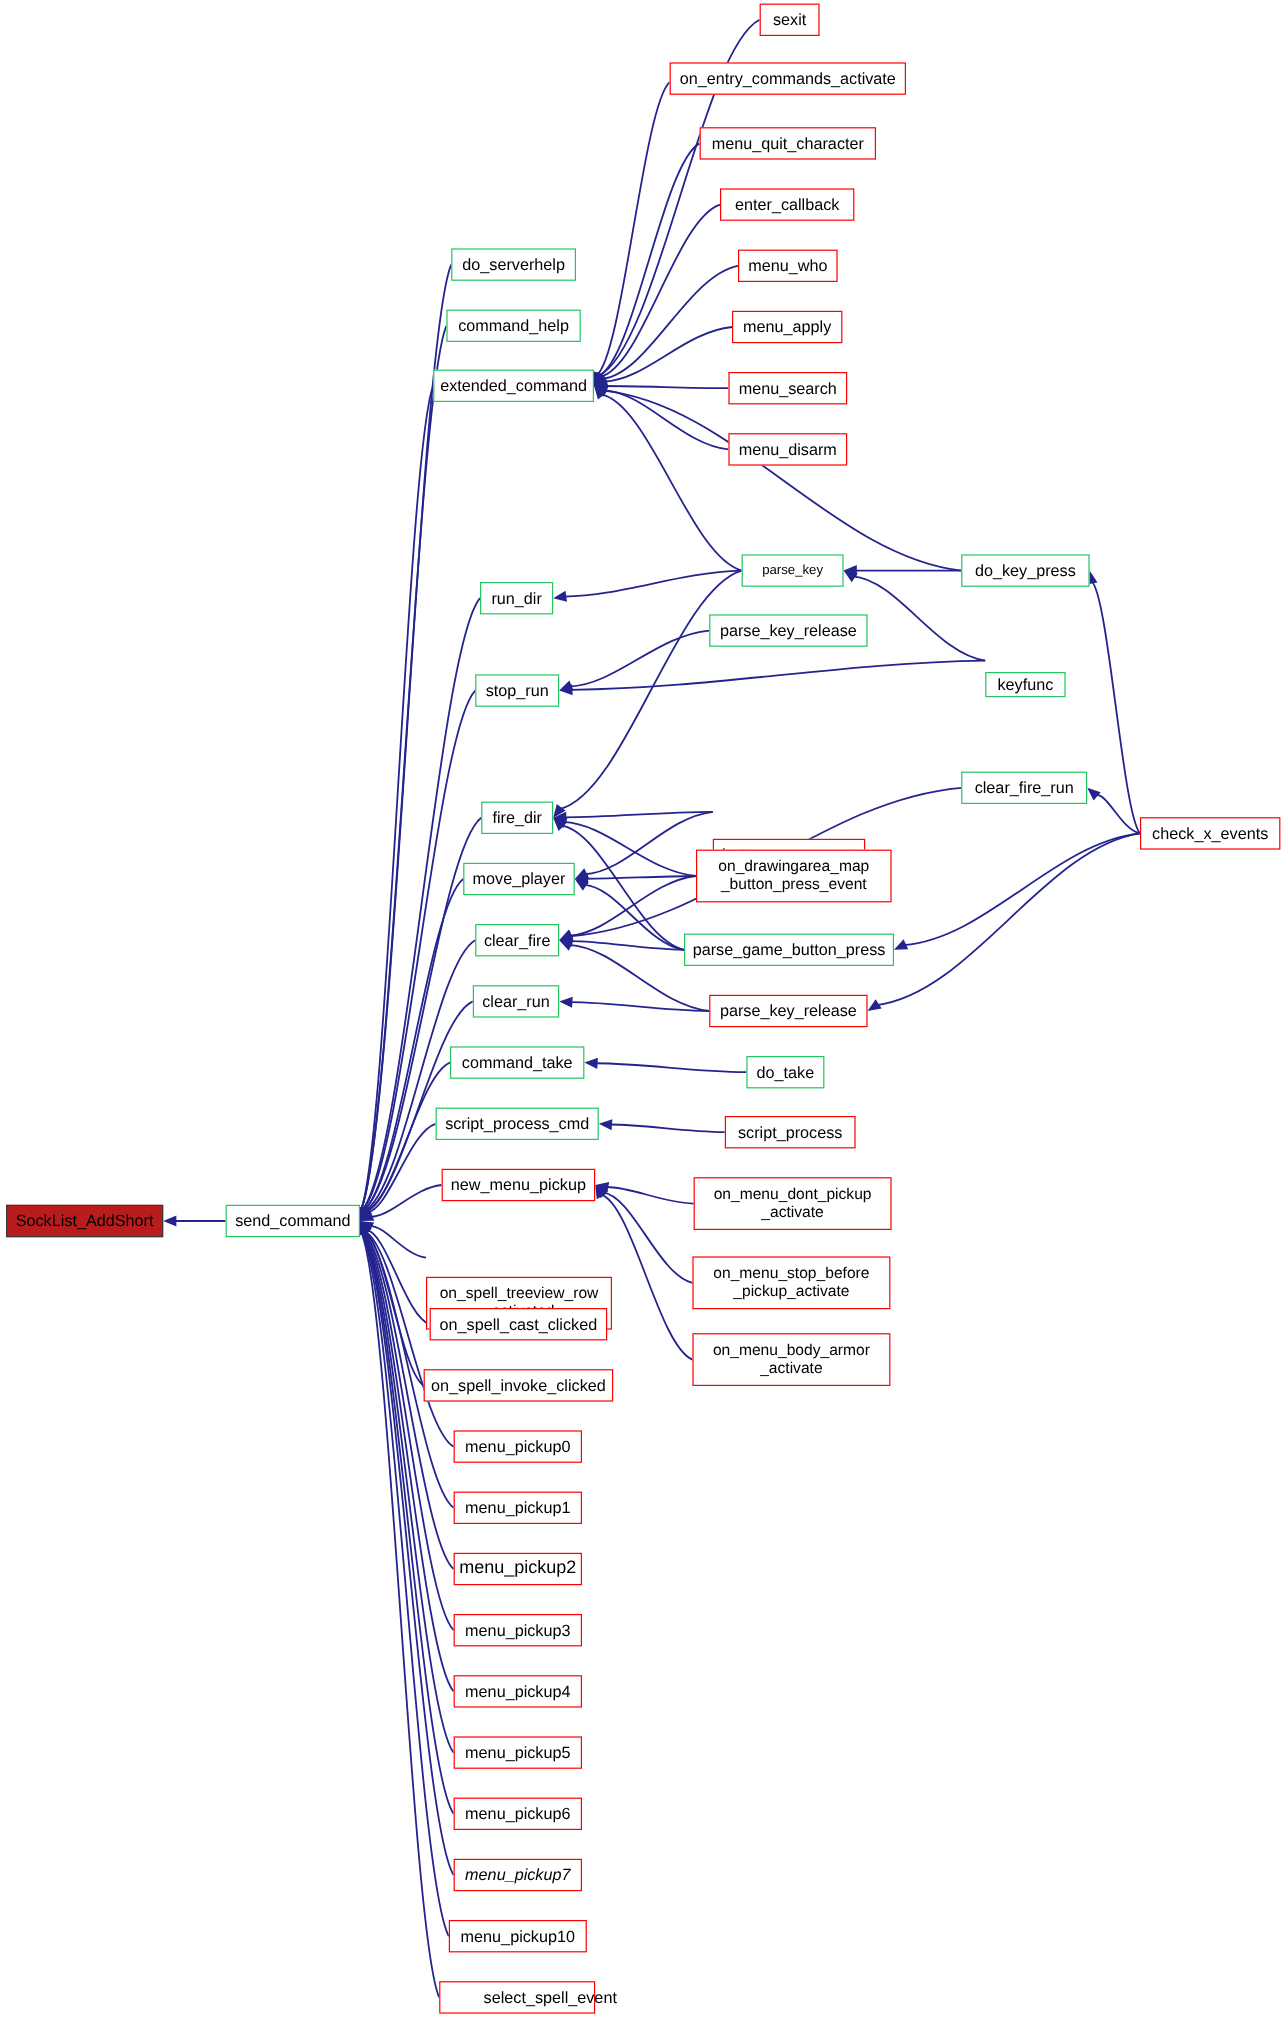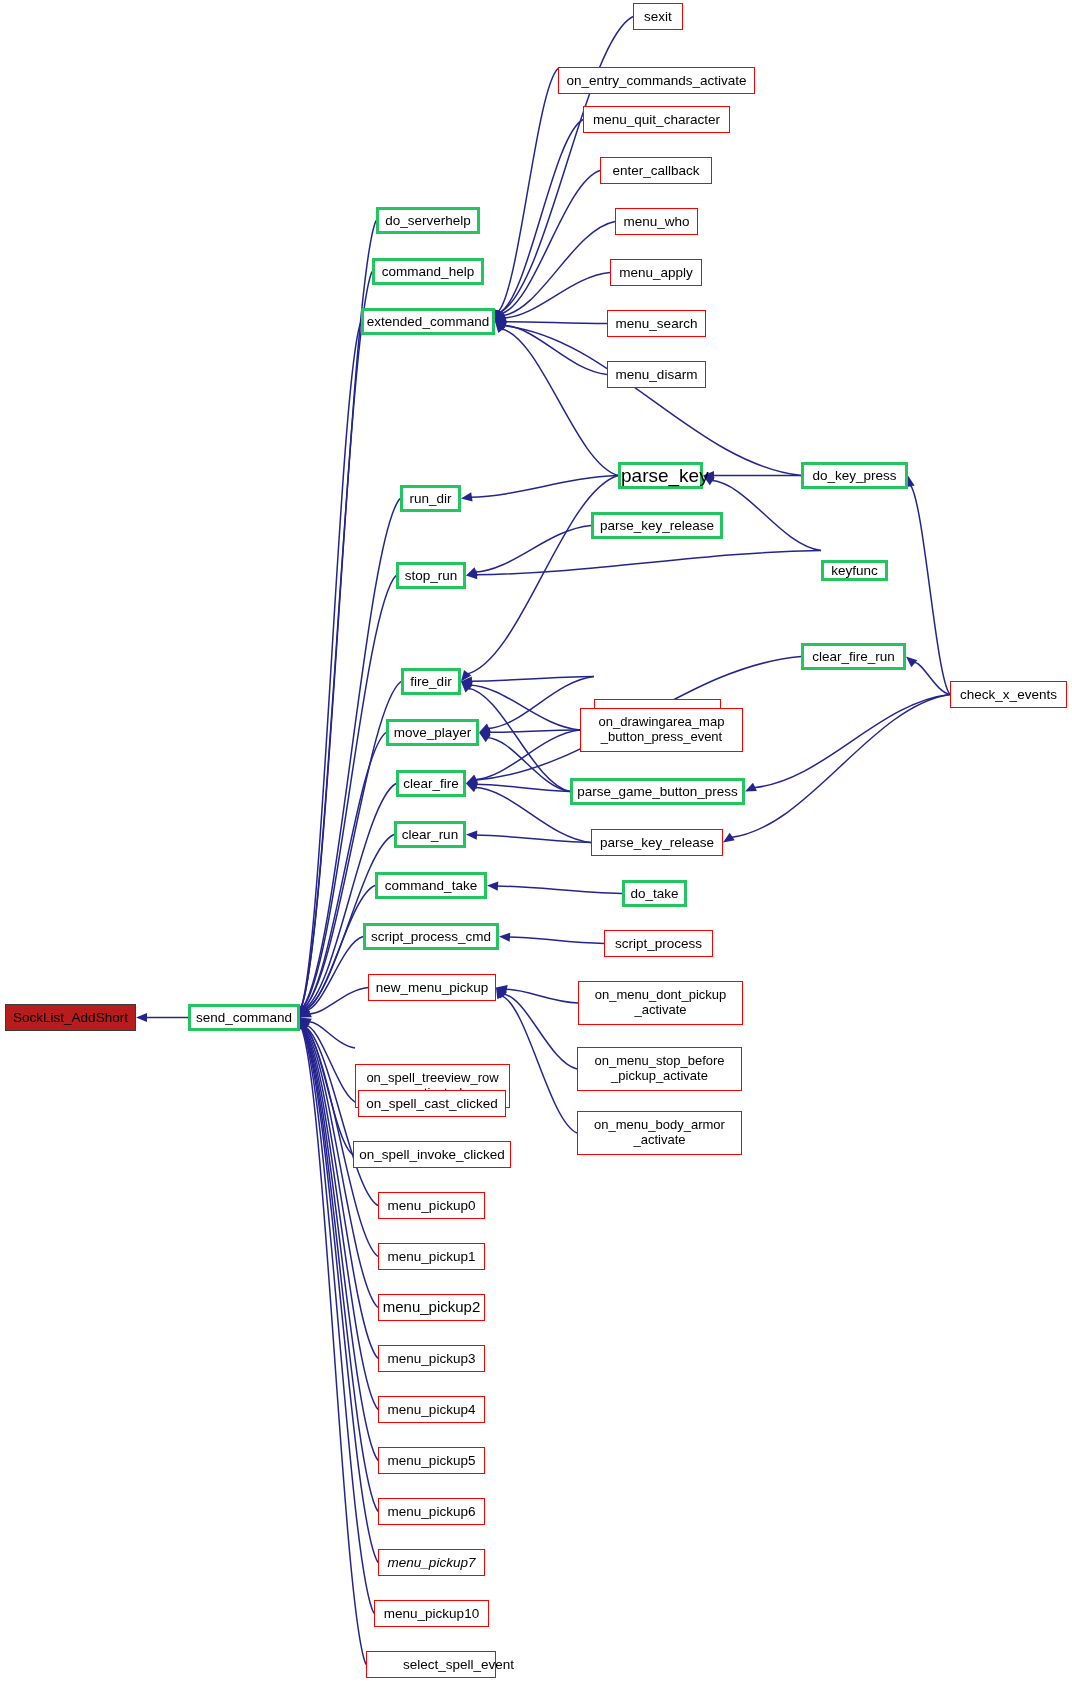--- a/index.html
+++ b/index.html
@@ -3,21 +3,21 @@
 <meta charset="utf-8">
 <title>Call Graph</title>
 <style>
   html,body{margin:0;padding:0;background:#ffffff;}
   body{font-family:"Liberation Sans", sans-serif;}
   #graph-root{position:relative;width:1072px;height:1683px;background:#ffffff;overflow:hidden;}
   svg#edges{position:absolute;left:0;top:0;width:1072px;height:1683px;}
   .node{position:absolute;box-sizing:border-box;display:flex;align-items:center;justify-content:center;
         text-align:center;background:#ffffff;line-height:1.12;white-space:pre-line;}
   .node .lbl{display:block;width:100%;padding:0 4px;}
-  .n-black{border:3px solid #22c55e;color:#000000;}
+  .n-black{border:1px solid #22c55e;color:#000000;}
   .n-red{border:1px solid #ff0000;color:#000000;}
   .n-gray{border:1px solid #3a3a3a;background:#b91c1c;color:#000000;}
 </style>
 </head>
 <body>
 
 <div id="graph-root">
   <svg id="edges" viewBox="0 0 1072 1683" preserveAspectRatio="none">
       <path d="M 188 1017.5 C 169.8 1017.5, 155.76 1017.5, 145 1017.5" fill="none" stroke="#24248f" stroke-width="1.5"></path>
       <polygon points="136,1017.5 147,1012.9 147,1022.1" fill="#24248f"></polygon>
@@ -144,28 +144,28 @@
       <path d="M 366 1664.5 C 342.9 1612.74, 325.08 1082.2, 300.91334368281645 1026.4535357997306" fill="none" stroke="#24248f" stroke-width="1.5"></path>
       <polygon points="300,1017.5 305.692560576638,1027.9763903173425 296.5400573146911,1028.9100305264437" fill="#24248f"></polygon>
     </svg>
   <div id="node-layer">
       <div class="node n-gray" style="left: 5px; top: 1004px; width: 131px; height: 27px; font-size: 13.5px;"><span class="lbl">SockList_AddShort</span></div>
       <div class="node n-black" style="left: 188px; top: 1004px; width: 112px; height: 27px; font-size: 13.5px;"><span class="lbl">send_command</span></div>
       <div class="node n-black" style="left: 376px; top: 207px; width: 104px; height: 27px; font-size: 13.5px;"><span class="lbl">do_serverhelp</span></div>
       <div class="node n-black" style="left: 372px; top: 258px; width: 112px; height: 27px; font-size: 13.5px; justify-content: center;"><span class="lbl">command_help</span></div>
       <div class="node n-black" style="left: 361px; top: 308px; width: 134px; height: 27px; font-size: 13.5px;"><span class="lbl">extended_command</span></div>
       <div class="node n-red" style="left: 633px; top: 3px; width: 50px; height: 27px; font-size: 13.5px;"><span class="lbl">sexit</span></div>
-      <div class="node n-red" style="left: 558px; top: 67px; width: 197px; height: 27px; font-size: 13.5px;"><span class="lbl">on_entry_commands_activate</span></div>
+      <div class="node n-red" style="left: 558px; top: 52px; width: 197px; height: 27px; font-size: 13.5px;"><span class="lbl">on_entry_commands_activate</span></div>
       <div class="node n-red" style="left: 583px; top: 106px; width: 147px; height: 27px; font-size: 13.5px;"><span class="lbl">menu_quit_character</span></div>
       <div class="node n-red" style="left: 600px; top: 157px; width: 112px; height: 27px; font-size: 13.5px;"><span class="lbl">enter_callback</span></div>
       <div class="node n-red" style="left: 615px; top: 208px; width: 83px; height: 27px; font-size: 13.5px;"><span class="lbl">menu_who</span></div>
       <div class="node n-red" style="left: 610px; top: 259px; width: 92px; height: 27px; font-size: 13.5px;"><span class="lbl">menu_apply</span></div>
       <div class="node n-red" style="left: 607px; top: 310px; width: 99px; height: 27px; font-size: 13.5px;"><span class="lbl">menu_search</span></div>
       <div class="node n-red" style="left: 607px; top: 361px; width: 99px; height: 27px; font-size: 13.5px;"><span class="lbl">menu_disarm</span></div>
-      <div class="node n-black" style="left: 618px; top: 462px; width: 85px; height: 27px; font-size: 19px;"><span class="lbl">parse_key</span></div>
+      <div class="node n-black" style="left: 618px; top: 462px; width: 85px; height: 27px; font-size: 11px;"><span class="lbl">parse_key</span></div>
       <div class="node n-black" style="left: 801px; top: 462px; width: 107px; height: 27px; font-size: 13.5px;"><span class="lbl">do_key_press</span></div>
       <div class="node n-black" style="left: 400px; top: 485px; width: 61px; height: 27px; font-size: 13.5px;"><span class="lbl">run_dir</span></div>
       <div class="node n-black" style="left: 591px; top: 512px; width: 132px; height: 27px; font-size: 13.5px;"><span class="lbl">parse_key_release</span></div>
       <div class="node n-black" style="left: 821px; top: 537px; width: 67px; height: 21px; font-size: 13.5px; margin-top: 23px;"><span class="lbl">keyfunc</span></div>
       <div class="node n-black" style="left: 396px; top: 562px; width: 70px; height: 27px; font-size: 13.5px;"><span class="lbl">stop_run</span></div>
       <div class="node n-black" style="left: 801px; top: 643px; width: 105px; height: 27px; font-size: 13.5px;"><span class="lbl">clear_fire_run</span></div>
       <div class="node n-black" style="left: 401px; top: 668px; width: 60px; height: 27px; font-size: 13.5px;"><span class="lbl">fire_dir</span></div>
       <div class="node n-red" style="left: 594px; top: 699px; width: 127px; height: 27px; font-size: 13.5px;"><span class="lbl">button_map_event</span></div>
       <div class="node n-red" style="left: 950px; top: 681px; width: 117px; height: 27px; font-size: 13.5px;"><span class="lbl">check_x_events</span></div>
       <div class="node n-black" style="left: 386px; top: 719px; width: 93px; height: 27px; font-size: 13.5px;"><span class="lbl">move_player</span></div>

